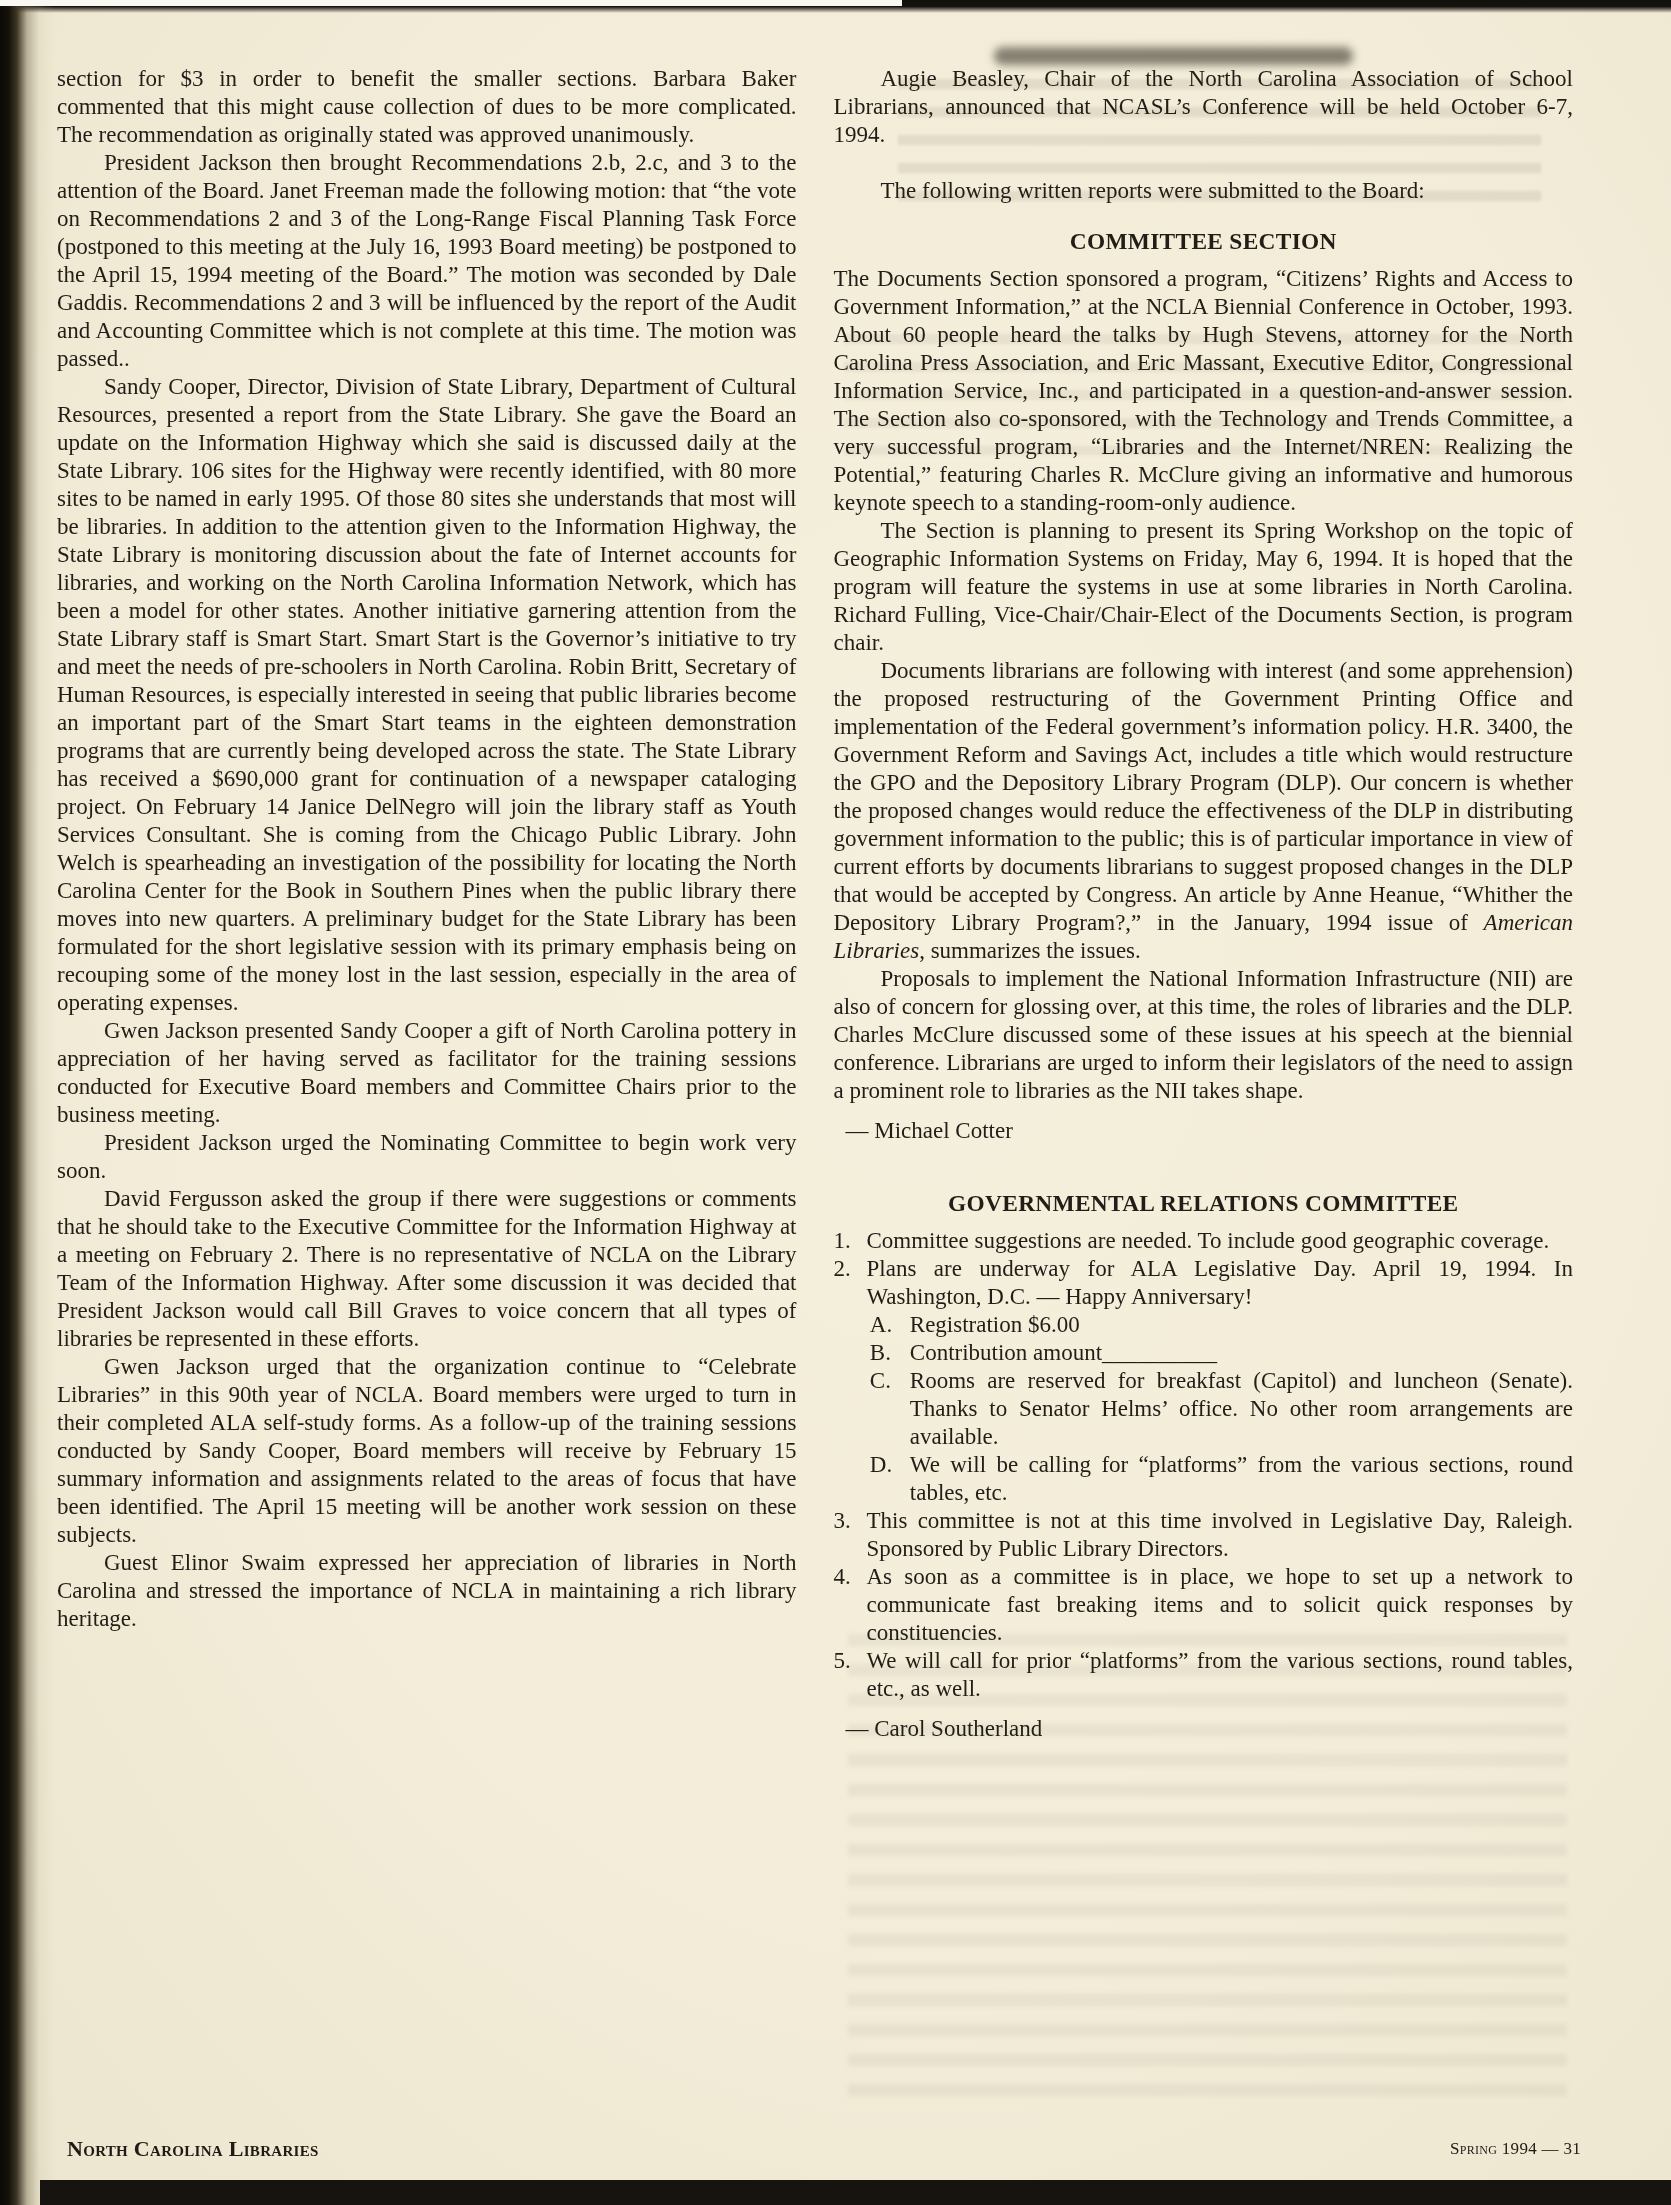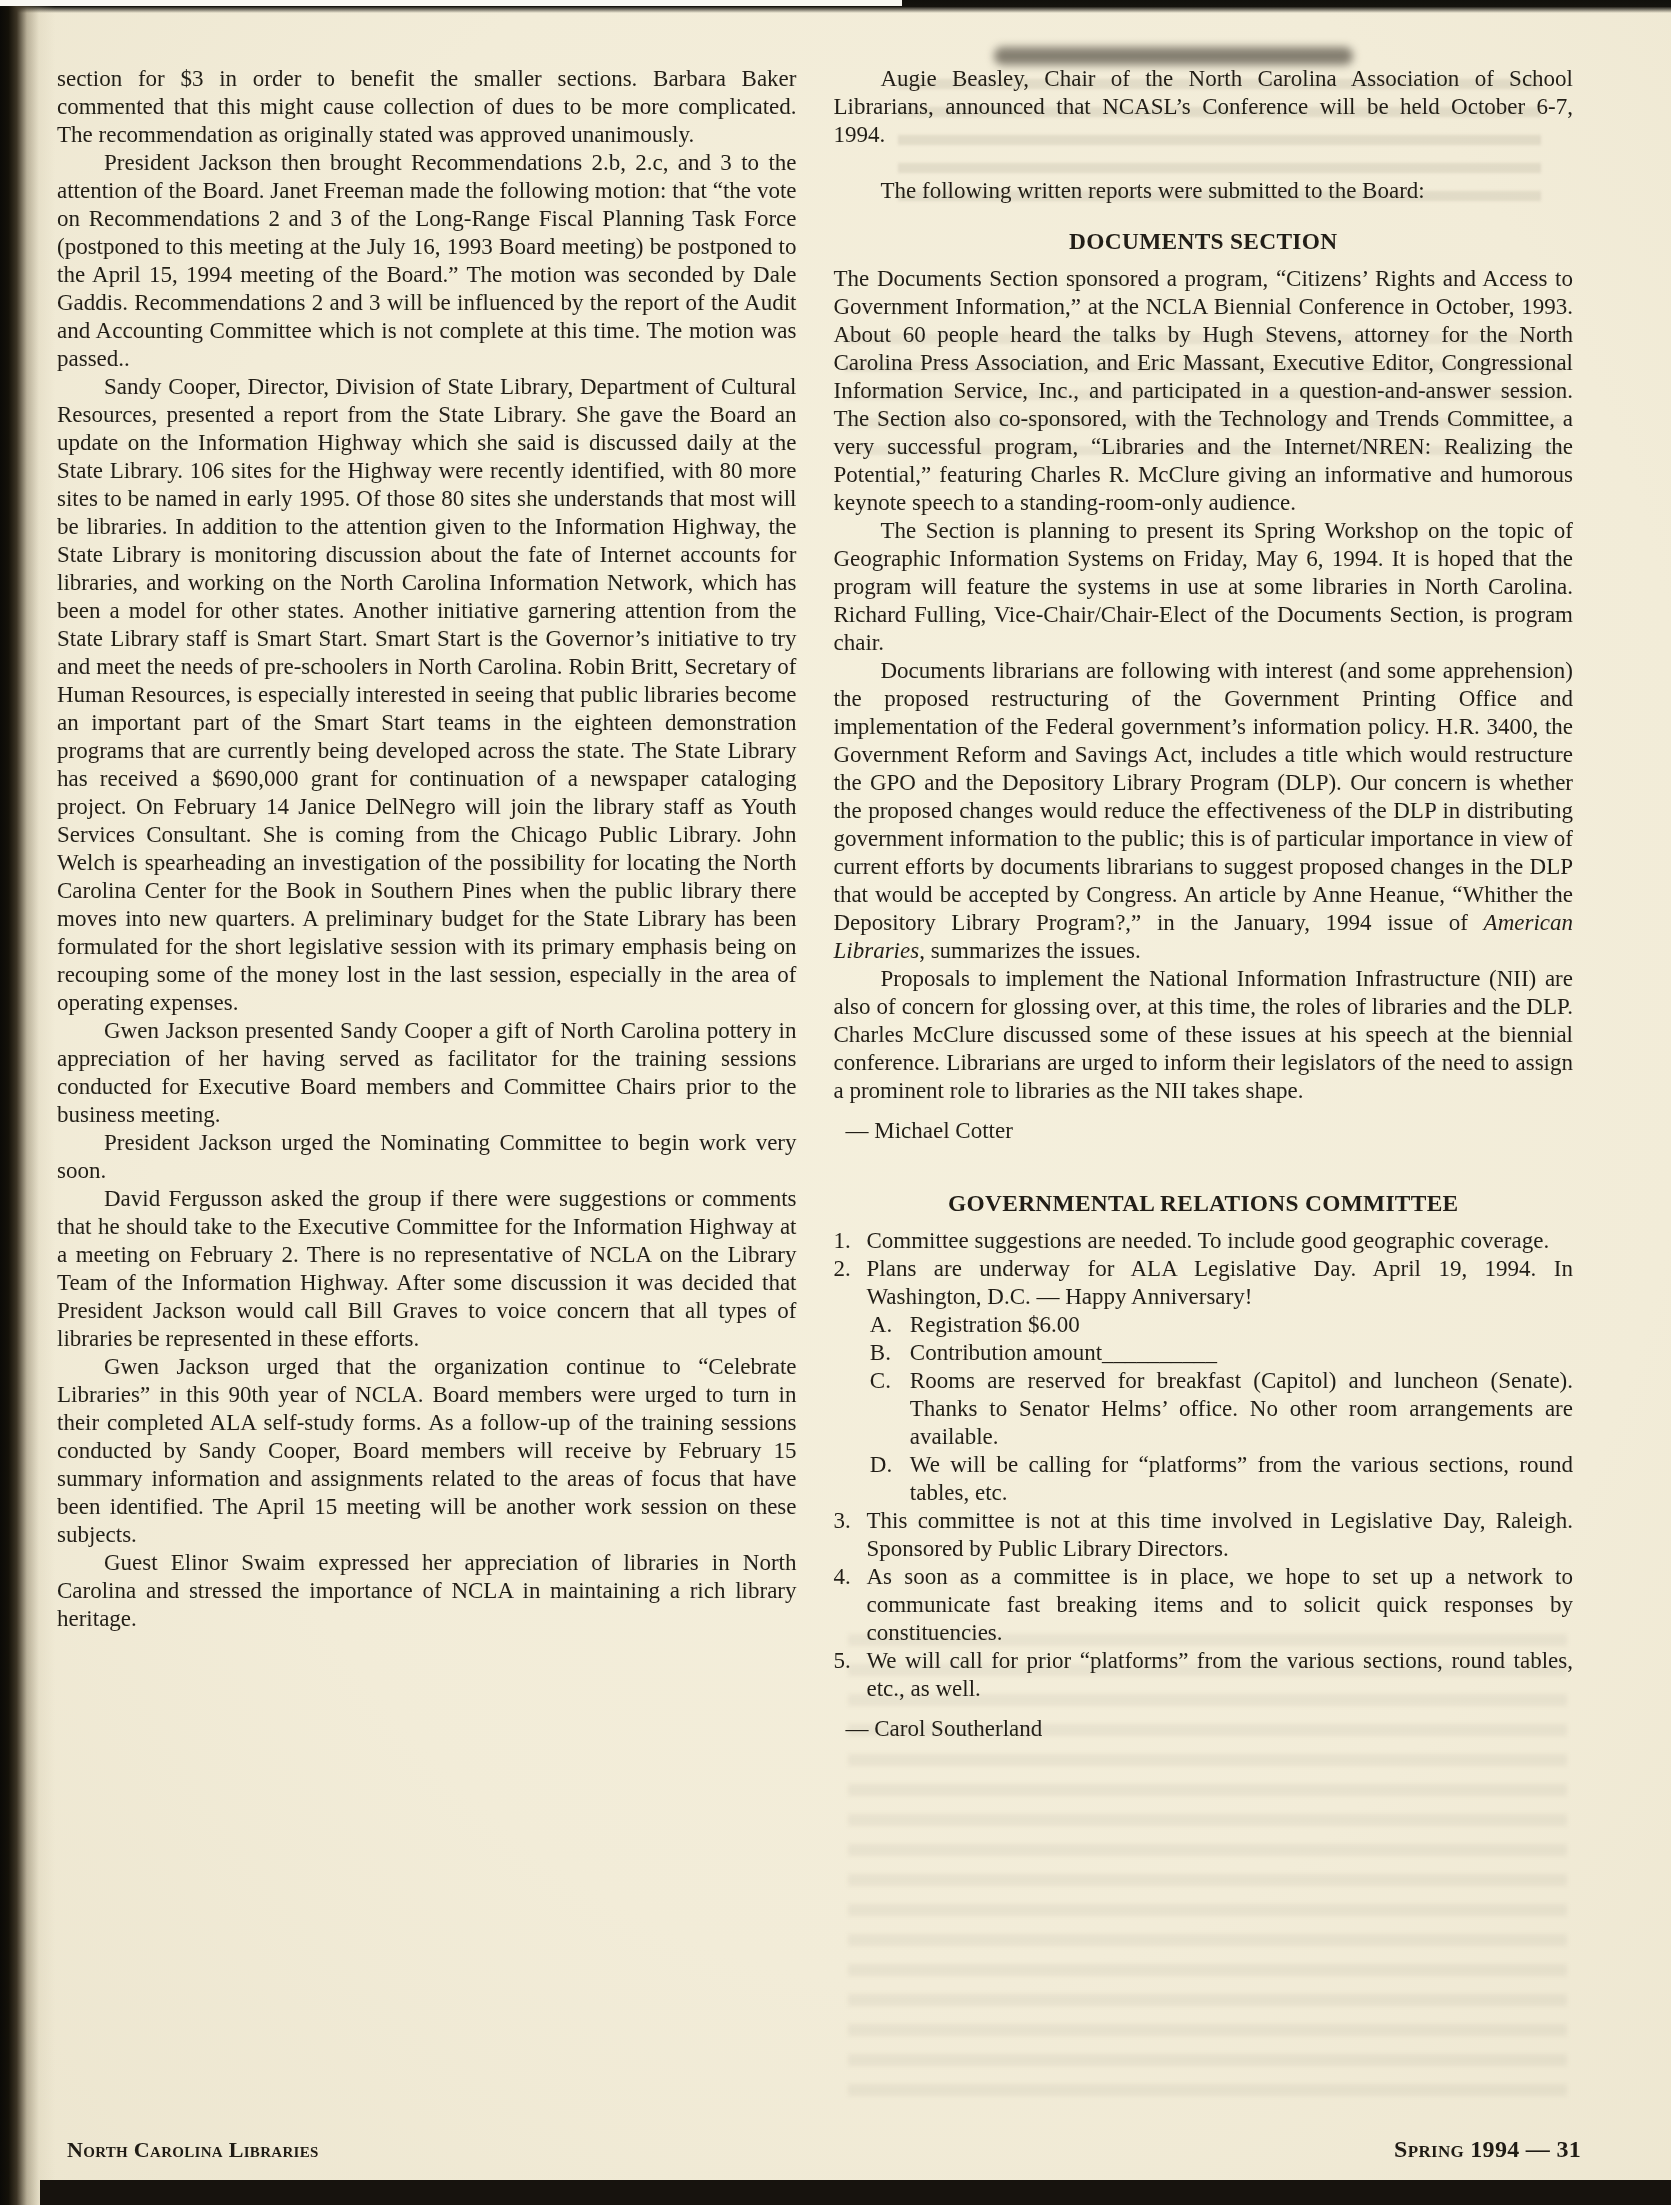--- a/index.html
+++ b/index.html
@@ -78,22 +78,22 @@
   .footer {
     position: absolute; left: 67px; right: 90px; top: 2136px; z-index: 3;
     display: flex; justify-content: space-between; align-items: center;
     color: #1f1b14;
   }
   .footer-left {
     font-variant: small-caps; font-weight: 700;
     font-size: 22px; letter-spacing: 0.3px;
   }
   .footer-right {
-    font-variant: small-caps; font-weight: 700;
-    font-size: 24px; letter-spacing: 0.3px;
+    font-variant: small-caps; font-weight: 400;
+    font-size: 17px; letter-spacing: 0.3px;
   }
 </style>
 </head>
 <body>
 
 <div class="page">
 
   <div class="bleed bleed-a"></div>
   <div class="bleed bleed-b"></div>
   <div class="bleed bleed-c"></div>
@@ -106,21 +106,21 @@
         <p class="para indent">Sandy Cooper, Director, Division of State Library, Department of Cultural Resources, presented a report from the State Library.  She gave the Board an update on the Information Highway which she said is discussed daily at the State Library. 106 sites for the Highway were recently identified, with 80 more sites to be named in early 1995.  Of those 80 sites she understands that most will be libraries.  In addition to the attention given to the Information Highway, the State Library is monitoring discussion about the fate of Internet accounts for libraries, and working on the North Carolina Information Network, which has been a model for other states.  Another initiative garnering attention from the State Library staff is Smart Start.  Smart Start is the Governor’s initiative to try and meet the needs of pre-schoolers in North Carolina. Robin Britt, Secretary of Human Resources, is especially interested in seeing that public libraries become an important part of the Smart Start teams in the eighteen demonstration programs that are currently being developed across the state.  The State Library has received a $690,000 grant for continuation of a newspaper cataloging project.  On February 14 Janice DelNegro will join the library staff as Youth Services Consultant.  She is coming from the Chicago Public Library.  John Welch is spearheading an investigation of the possibility for locating the North Carolina Center for the Book in Southern Pines when the public library there moves into new quarters.  A preliminary budget for the State Library has been formulated for the short legislative session with its primary emphasis being on recouping some of the money lost in the last session, especially in the area of operating expenses.</p>
         <p class="para indent">Gwen Jackson presented Sandy Cooper a gift of North Carolina pottery in appreciation of her having served as facilitator for the training sessions conducted for Executive Board members and Committee Chairs prior to the business meeting.</p>
         <p class="para indent">President Jackson urged the Nominating Committee to begin work very soon.</p>
         <p class="para indent">David Fergusson asked the group if there were suggestions or comments that he should take to the Executive Committee for the Information Highway at a meeting on February 2.  There is no representative of NCLA on the Library Team of the Information Highway.  After some discussion it was decided that President Jackson would call Bill Graves to voice concern that all types of libraries be represented in these efforts.</p>
         <p class="para indent">Gwen Jackson urged that the organization continue to “Celebrate Libraries” in this 90th year of NCLA.  Board members were urged to turn in their completed ALA self-study forms.  As a follow-up of the training sessions conducted by Sandy Cooper, Board members will receive by February 15 summary information and assignments related to the areas of focus that have been identified.  The April 15 meeting will be another work session on these subjects.</p>
         <p class="para indent">Guest Elinor Swaim expressed her appreciation of libraries in North Carolina and stressed the importance of NCLA in maintaining a rich library heritage.</p>
       </div>
     <div class="col">
         <p class="para indent">Augie Beasley, Chair of the North Carolina Association of School Librarians, announced that NCASL’s Conference will be held October 6-7, 1994.</p>
         <p class="para indent gap-before">The following written reports were submitted to the Board:</p>
-        <h2 class="section-head">DOCUMENTS SECTION</h2>
+        <h2 class="section-head">COMMITTEE SECTION</h2>
         <p class="para">The Documents Section sponsored a program, “Citizens’ Rights and Access to Government Information,” at the NCLA Biennial Conference in October, 1993.  About 60 people heard the talks by Hugh Stevens, attorney for the North Carolina Press Association, and Eric Massant, Executive Editor, Congressional Information Service, Inc., and participated in a question-and-answer session. The Section also co-sponsored, with the Technology and Trends Committee, a very successful program, “Libraries and the Internet/NREN:  Realizing the Potential,” featuring Charles R. McClure giving an informative and humorous keynote speech to a standing-room-only audience.</p>
         <p class="para indent">The Section is planning to present its Spring Workshop on the topic of Geographic Information Systems on Friday, May 6, 1994.  It is hoped that the program will feature the systems in use at some libraries in North Carolina.  Richard Fulling, Vice-Chair/Chair-Elect of the Documents Section, is program chair.</p>
         <p class="para indent">Documents librarians are following with interest (and some apprehension) the proposed restructuring of the Government Printing Office and implementation of the Federal government’s information policy.  H.R. 3400, the Government Reform and Savings Act, includes a title which would restructure the GPO and the Depository Library Program (DLP).  Our concern is whether the proposed changes would reduce the effectiveness of the DLP in distributing government information to the public; this is of particular importance in view of current efforts by documents librarians to suggest proposed changes in the DLP that would be accepted by Congress. An article by Anne Heanue, “Whither the Depository Library Program?,” in the January, 1994 issue of <i>American Libraries</i>, summarizes the issues.</p>
         <p class="para indent">Proposals to implement the National Information Infrastructure (NII) are also of concern for glossing over, at this time, the roles of libraries and the DLP.  Charles McClure discussed some of these issues at his speech at the biennial conference. Librarians are urged to inform their legislators of the need to assign a prominent role to libraries as the NII takes shape.</p>
         <p class="sig">— Michael Cotter</p>
         <h2 class="section-head">GOVERNMENTAL RELATIONS COMMITTEE</h2>
         <div class="num-list">
           <div class="li-row">
             <span class="li-num">1.</span>
             <div class="li-body">

